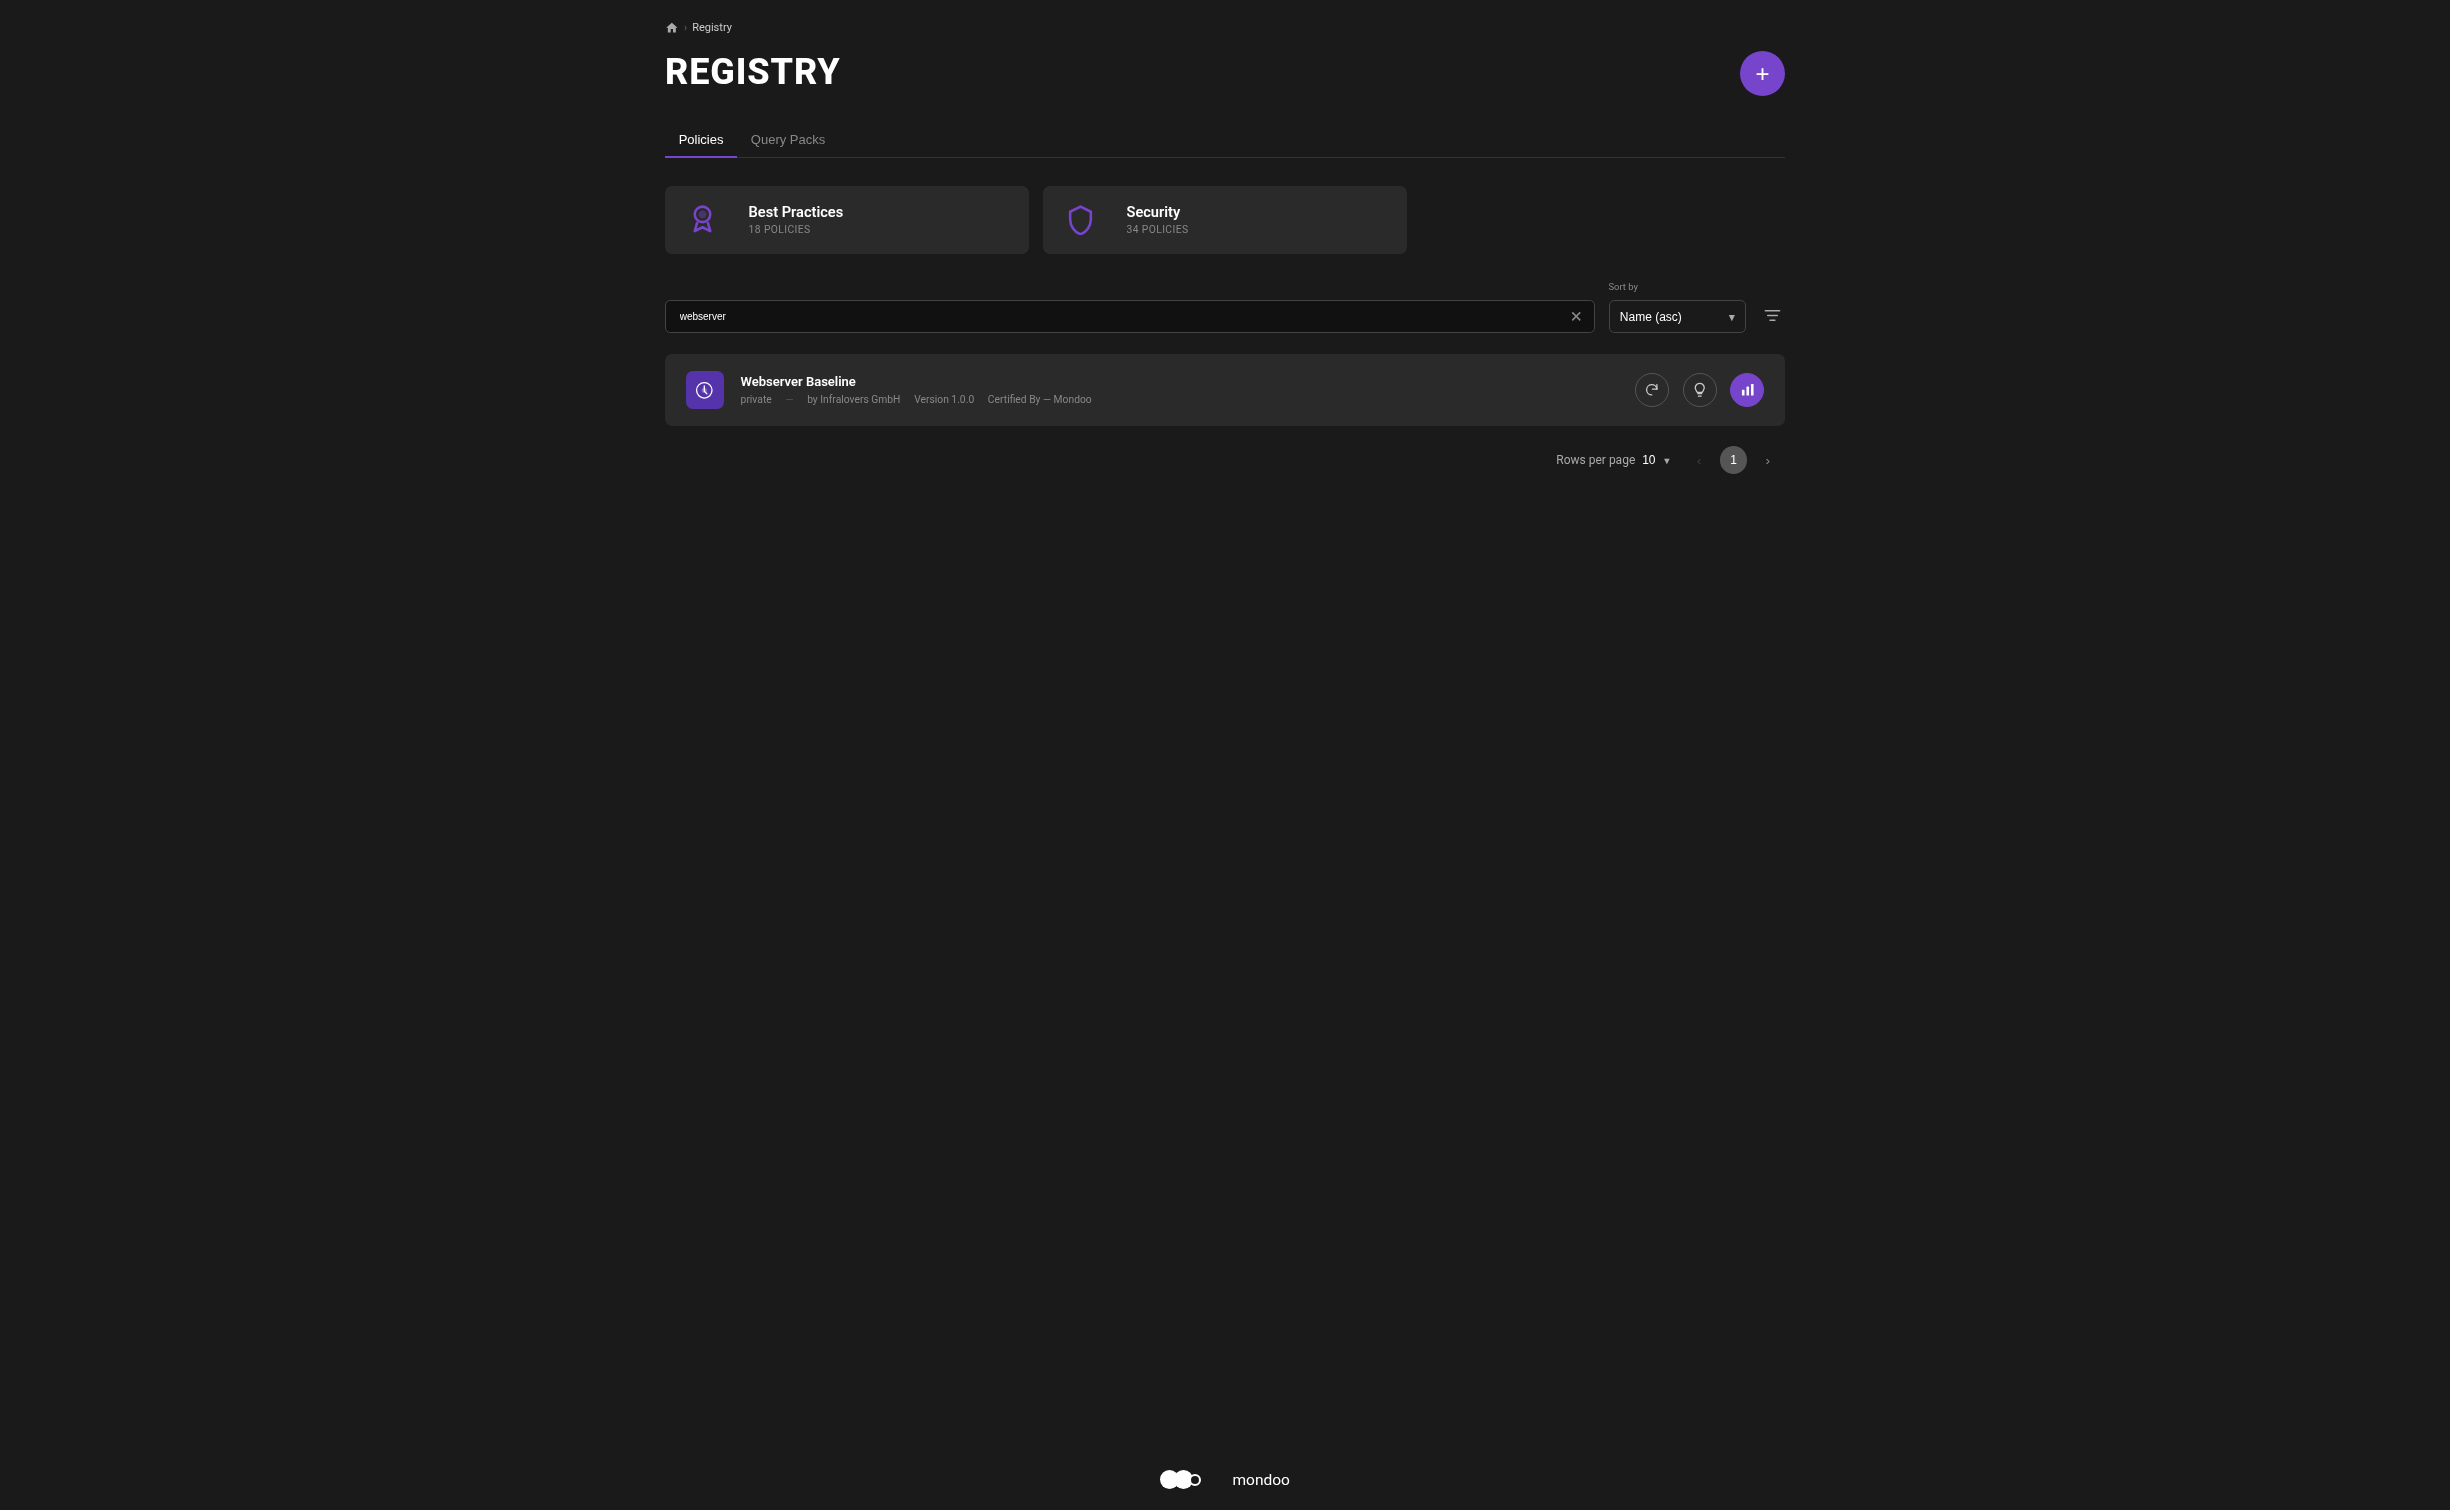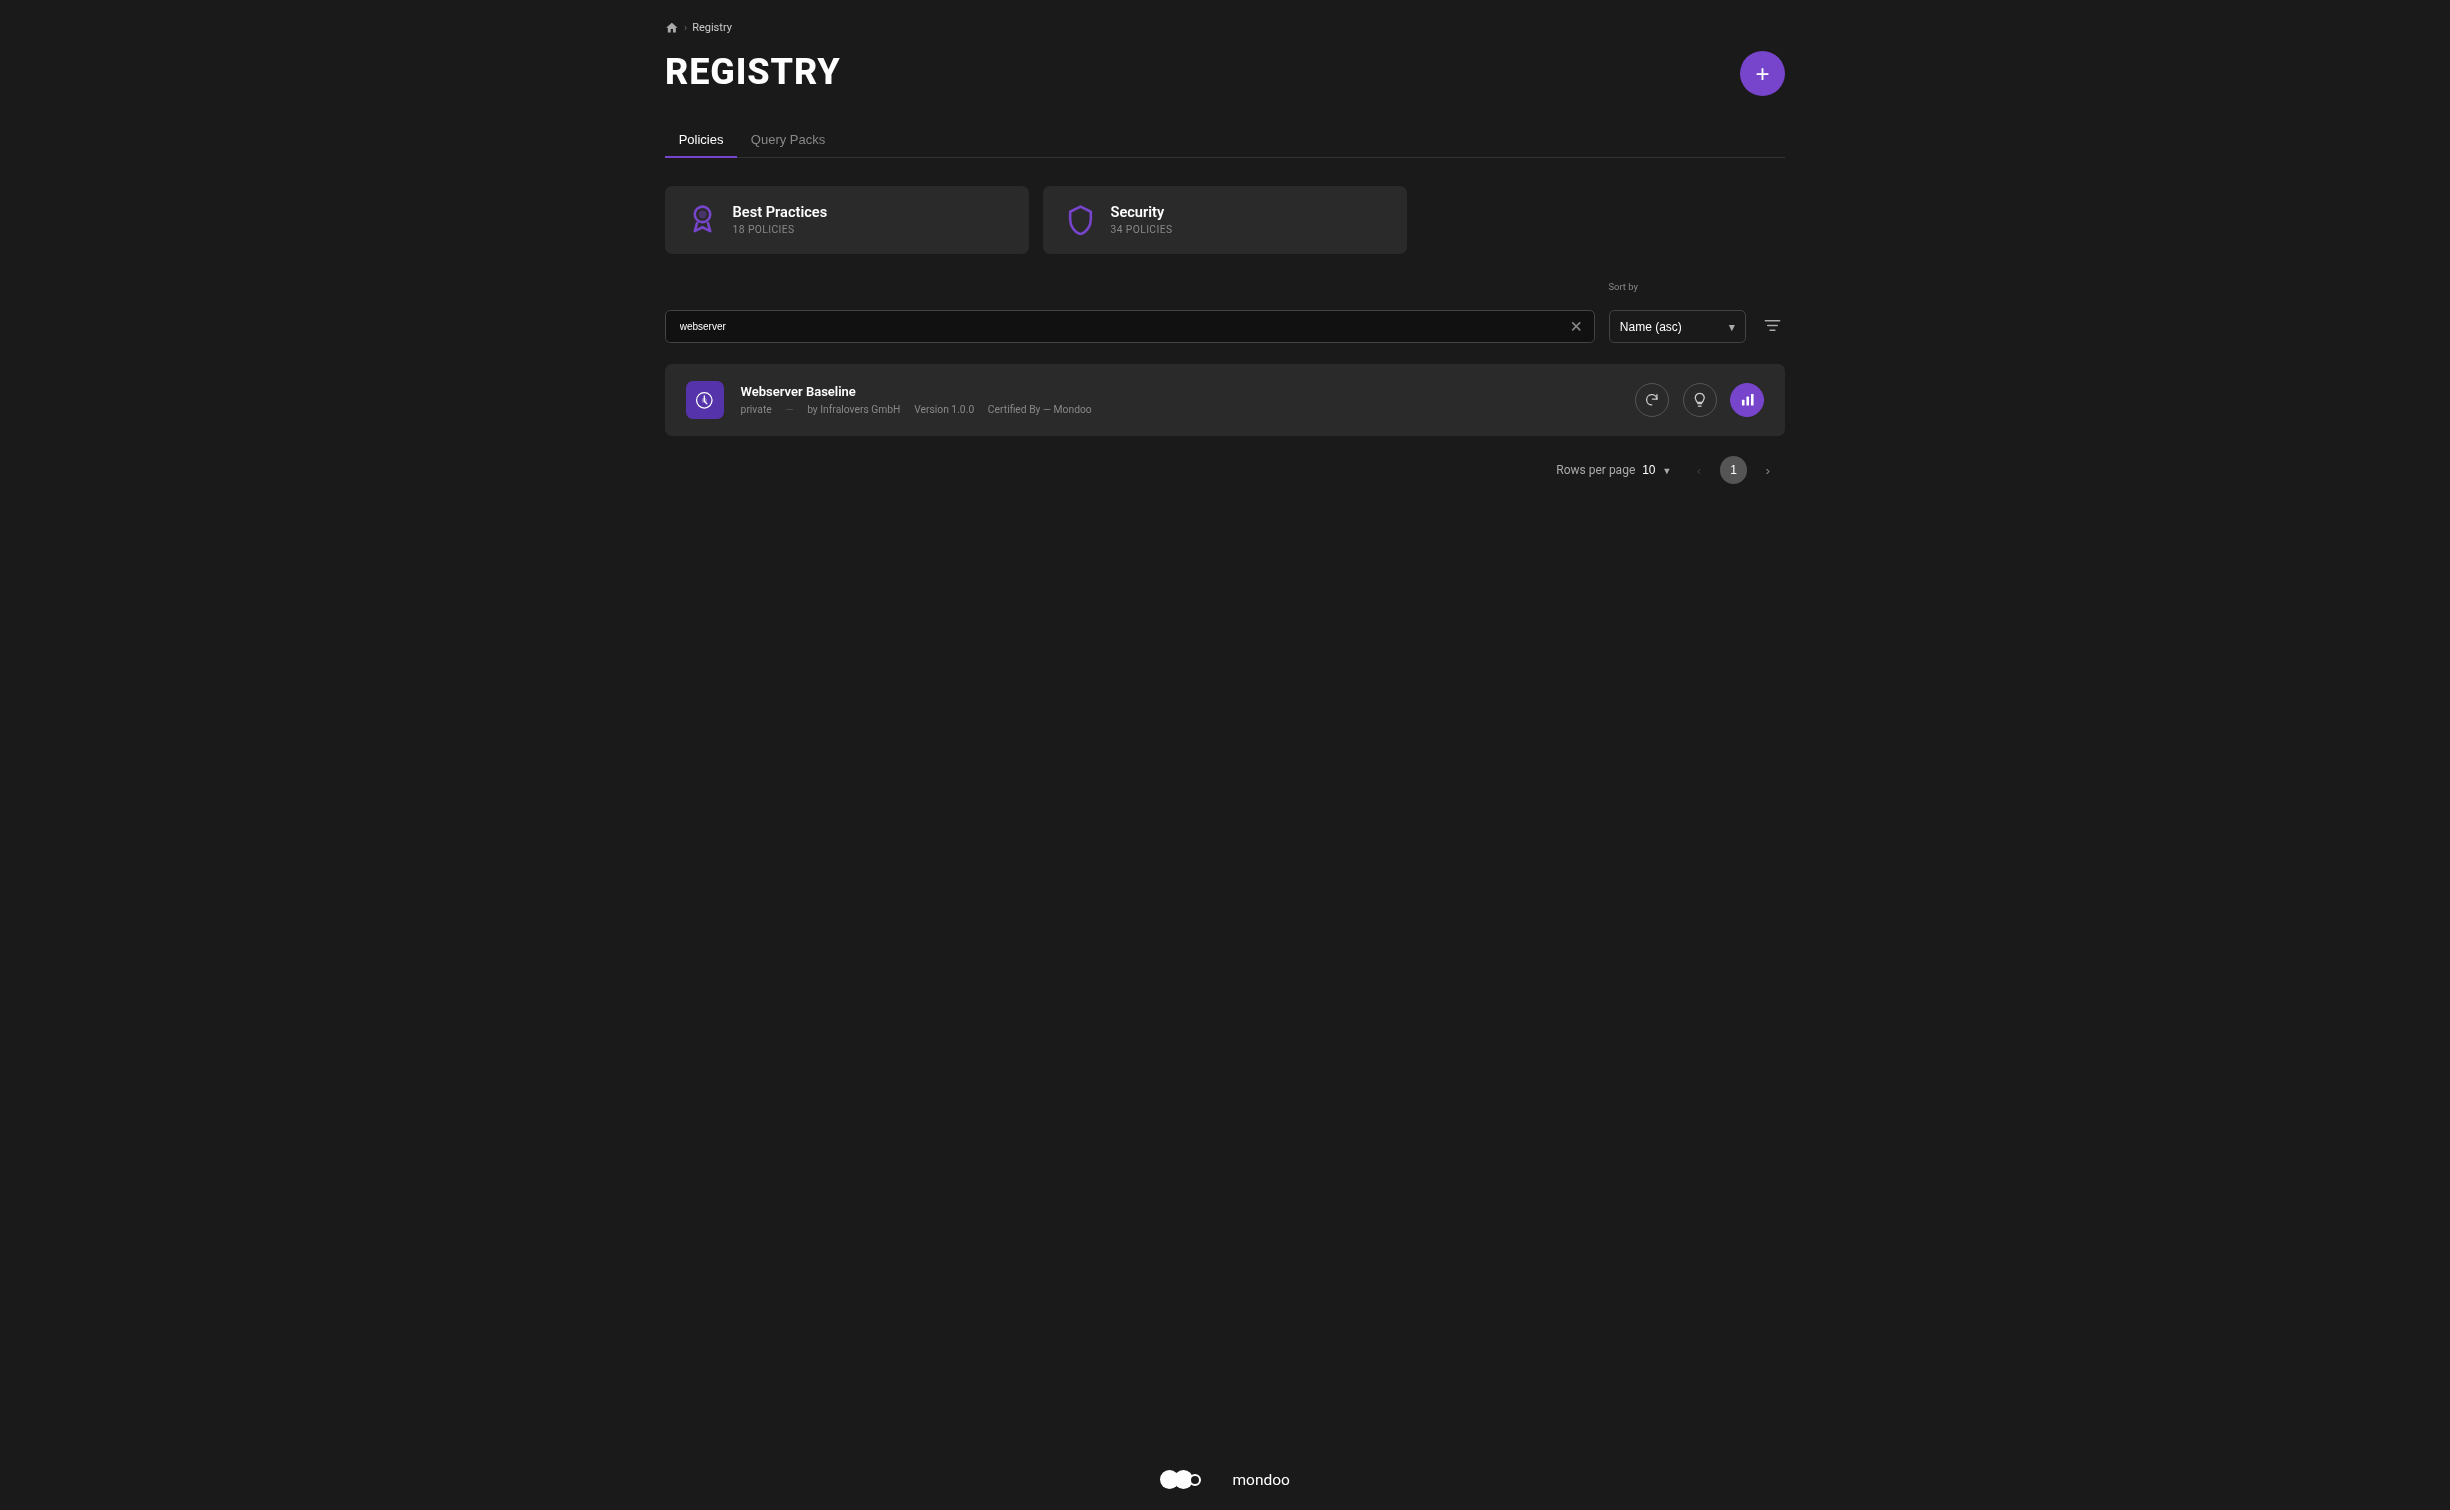--- a/index.html
+++ b/index.html
@@ -96,21 +96,21 @@
       grid-template-columns: repeat(3, 1fr);
       gap: 13.7px;
       margin-bottom: 27.5px;
     }
     .category-card {
       background-color: #2a2a2a;
       border-radius: 6.9px;
       padding: 17px 20.6px;
       display: flex;
       align-items: center;
-      gap: 13px;
+      gap: 29px;
       cursor: pointer;
       transition: background-color 0.2s;
     }
     .category-icon {
       width: 34px;
       height: 34px;
       flex-shrink: 0;
       display: flex;
       align-items: center;
       justify-content: center;
@@ -158,21 +158,21 @@
       color: #888;
       cursor: pointer;
       font-size: 15.5px;
       line-height: 1;
       padding: 1.7px;
     }
 
     .sort-container {
       display: flex;
       flex-direction: column;
-      gap: 18px;
+      gap: 8px;
       justify-content: space-between;
     }
     .sort-label {
       font-size: 9.4px;
       color: #888;
     }
     .sort-select {
       background-color: #1a1a1a;
       border: 0.9px solid #444;
       border-radius: 5.2px;

